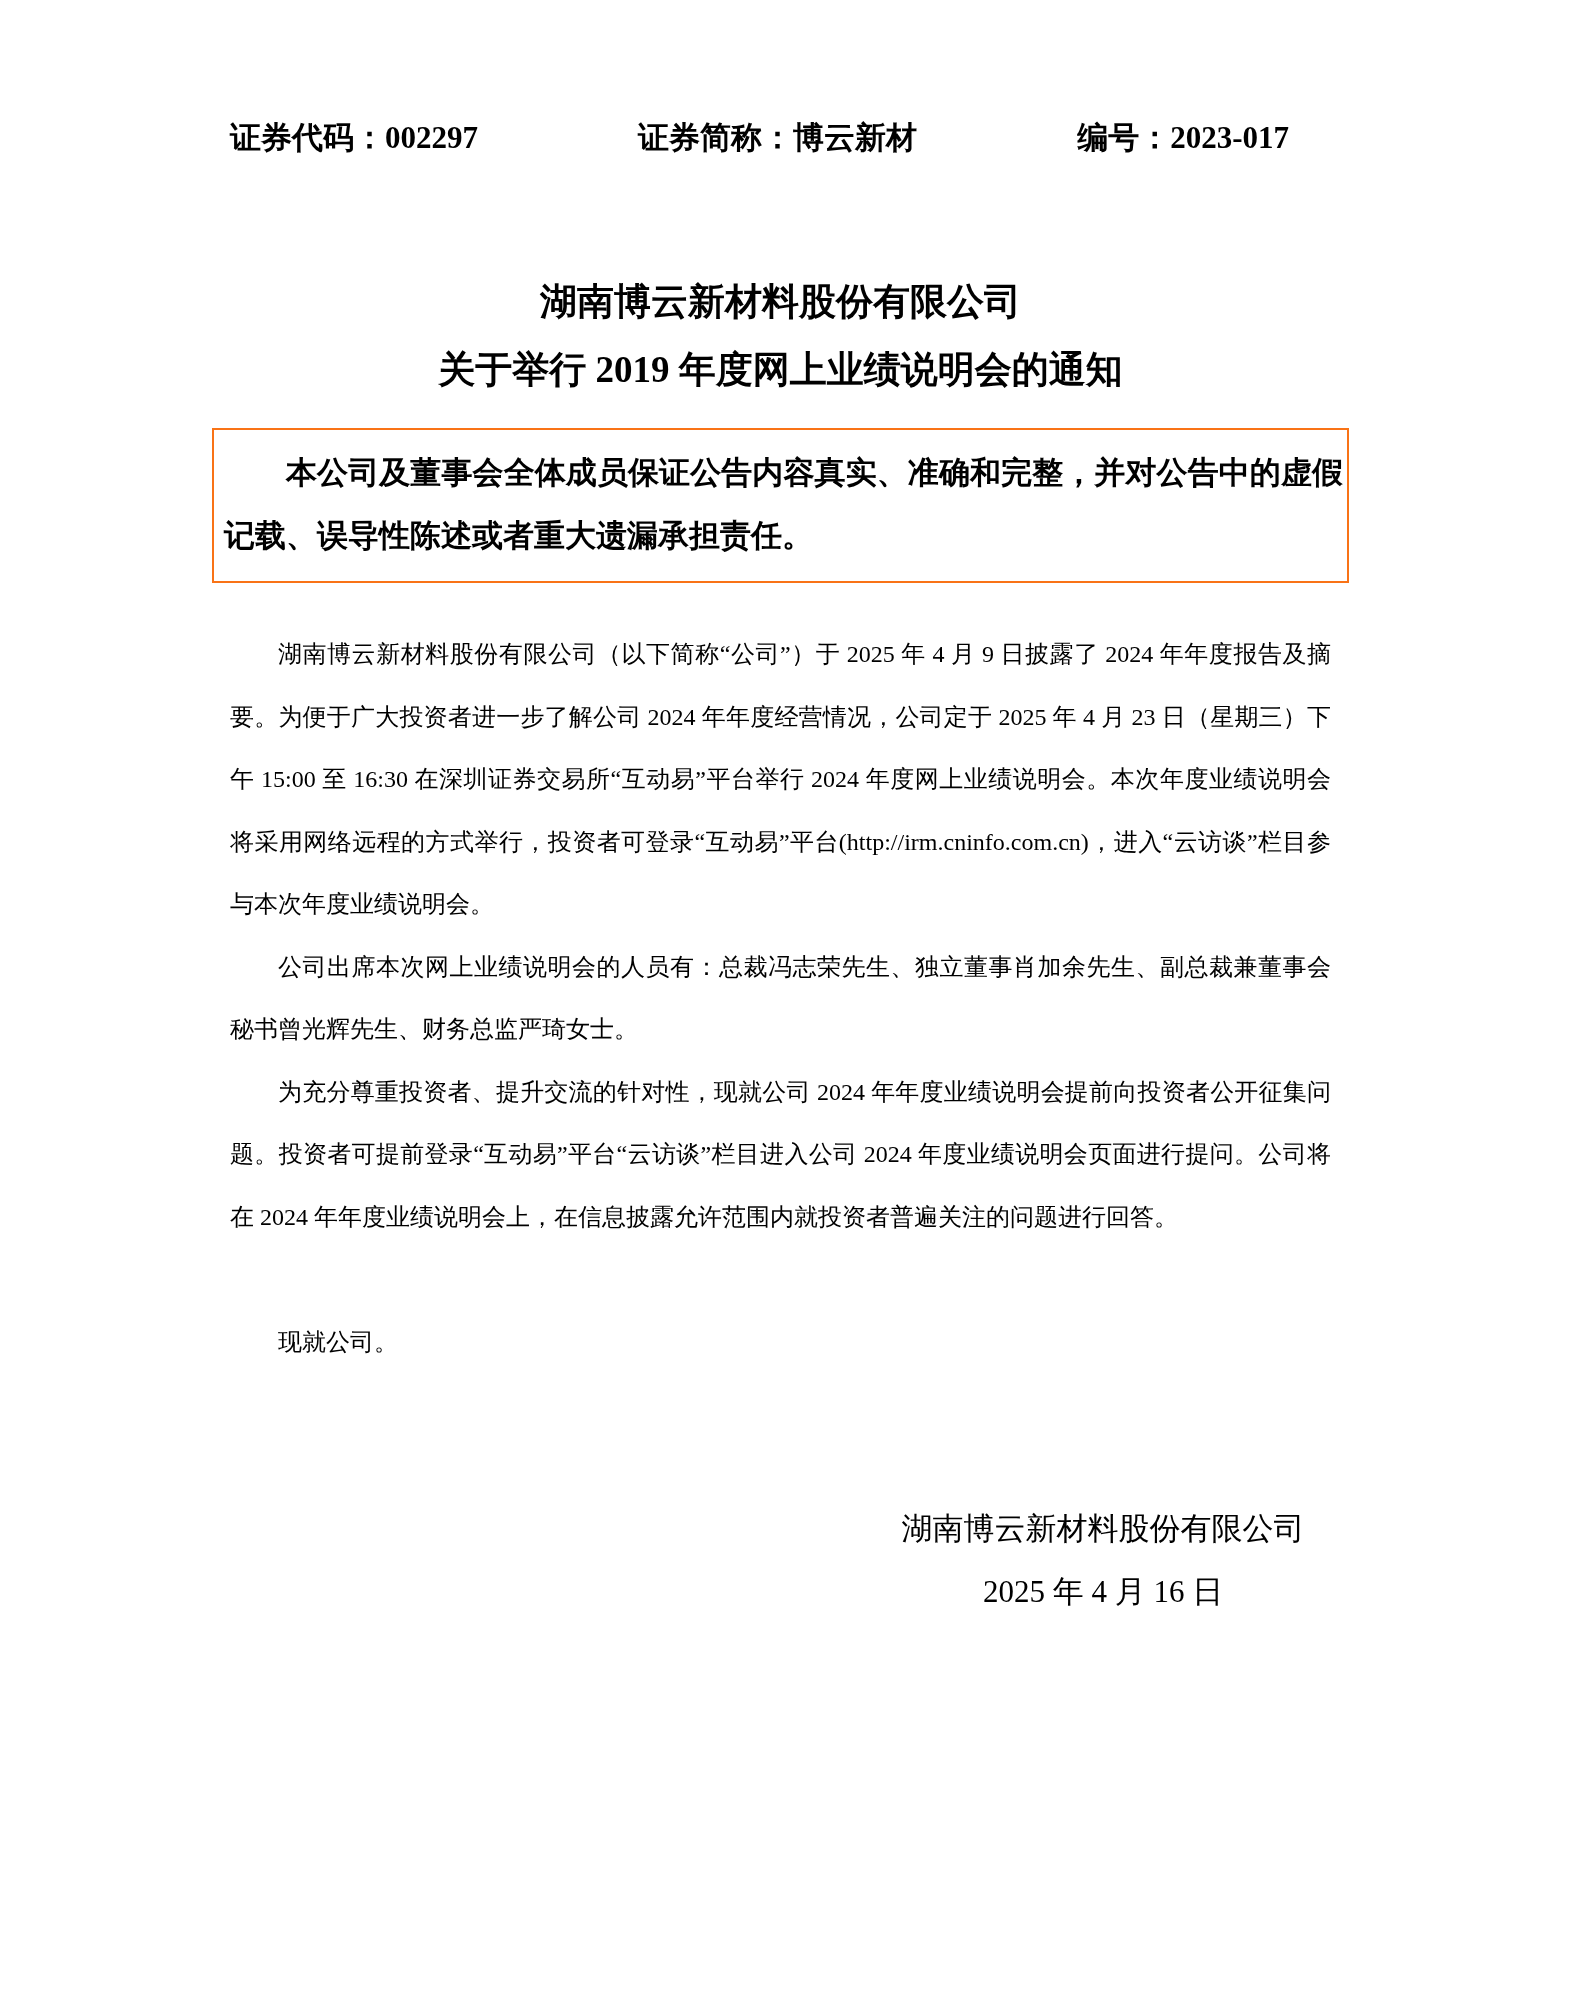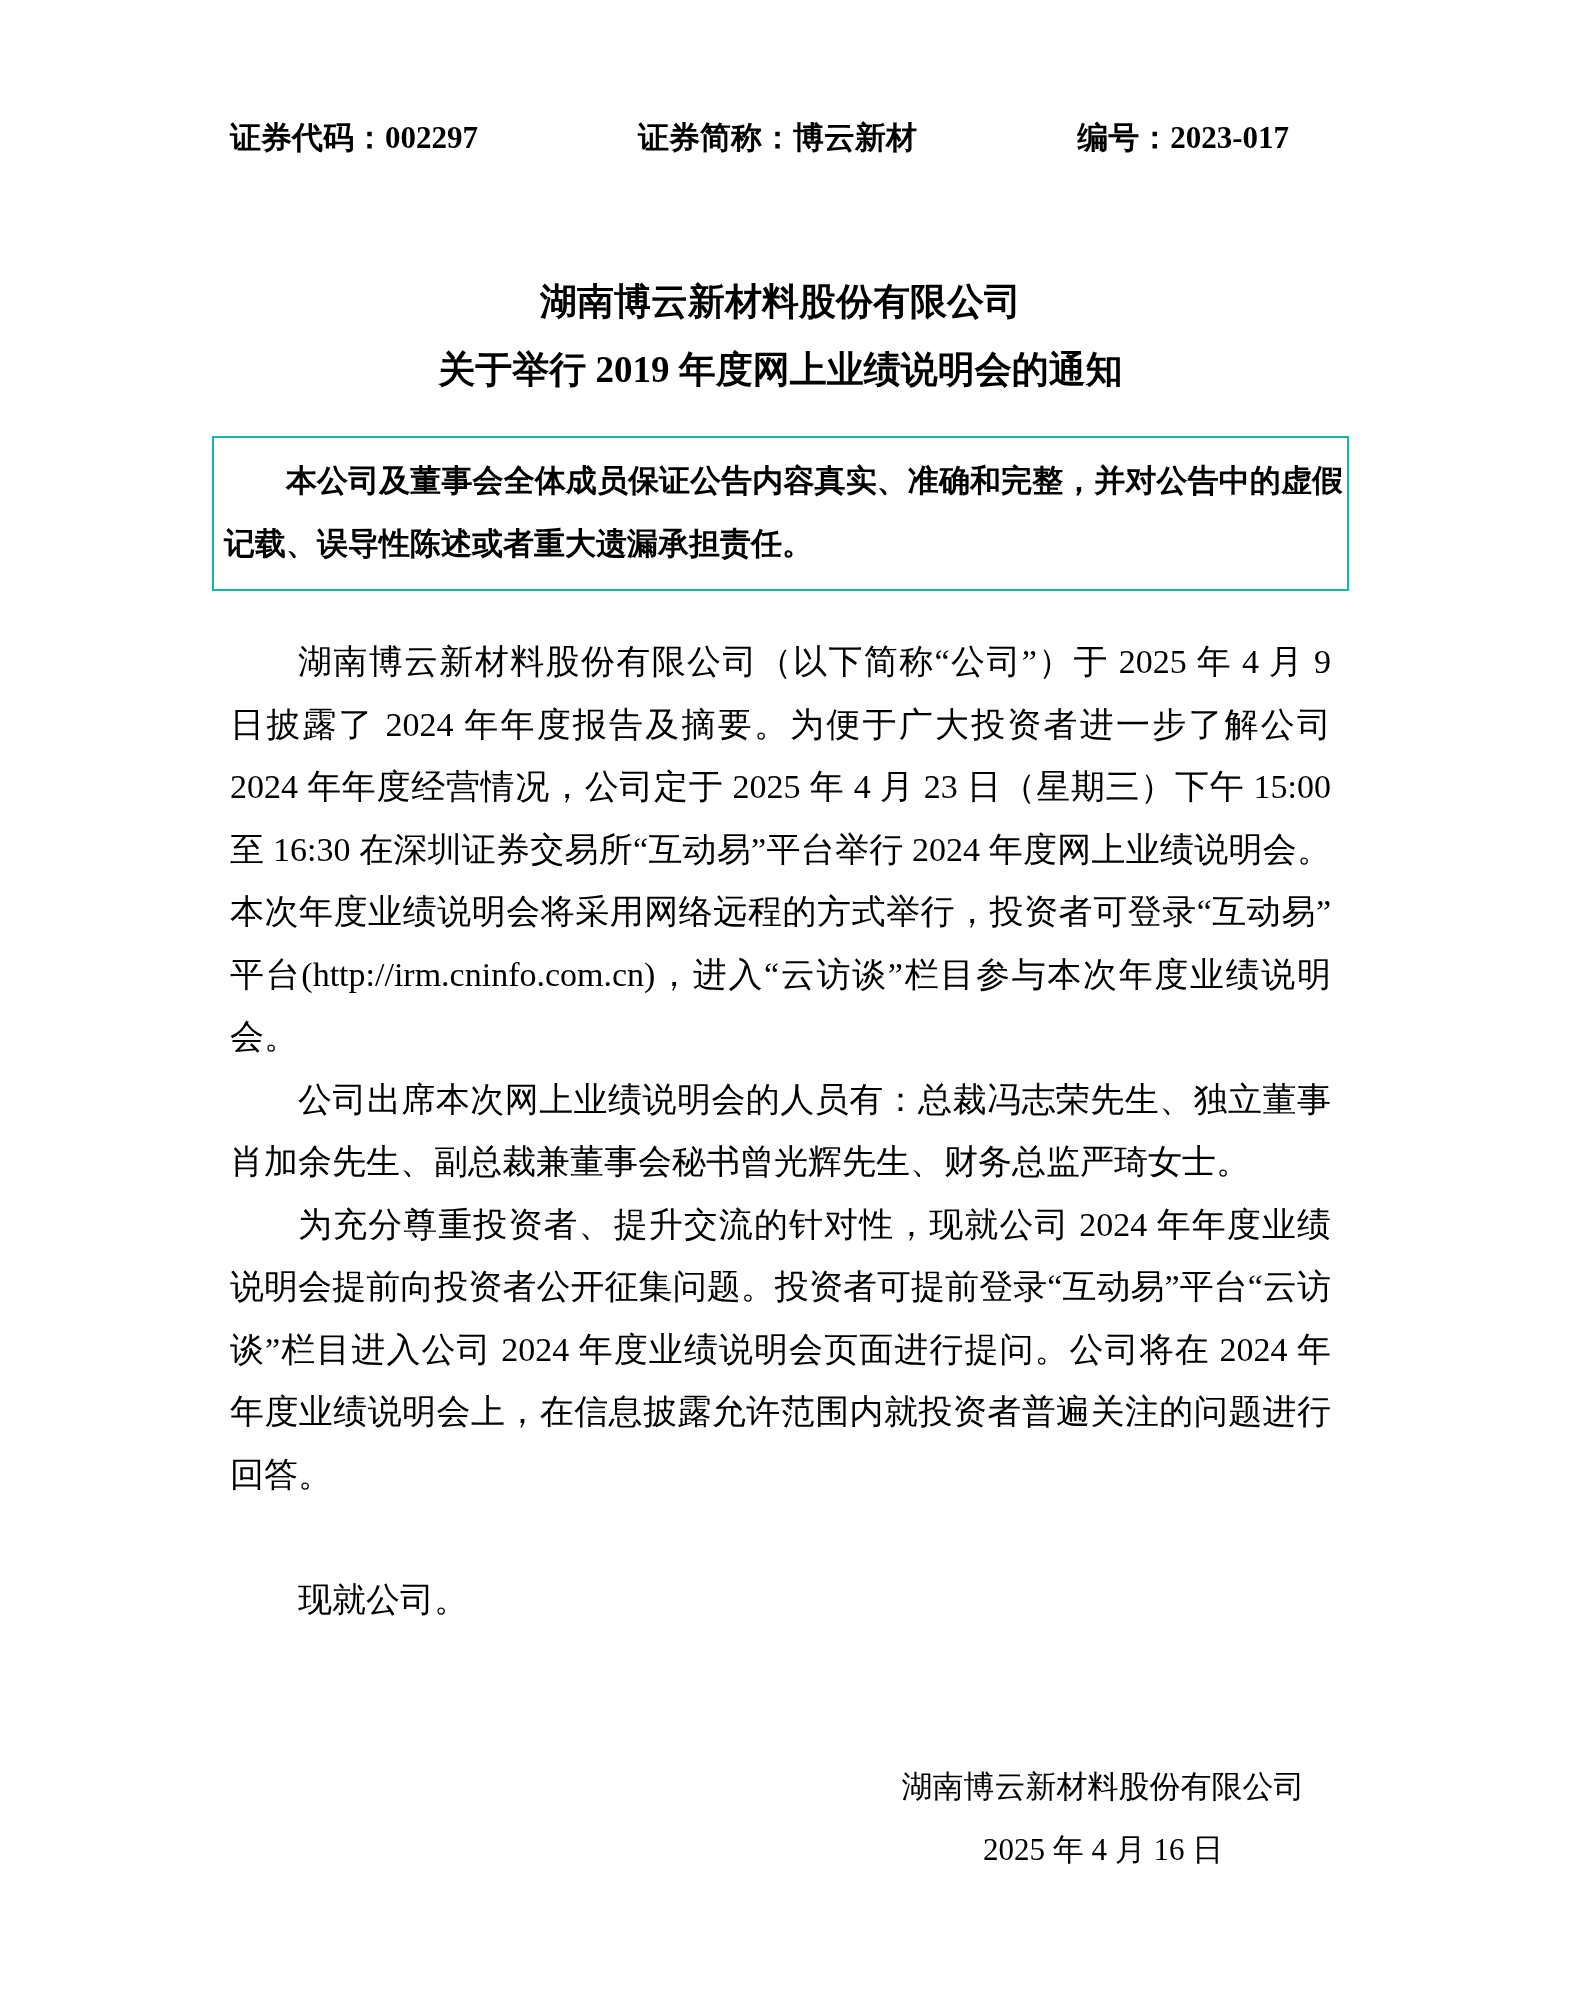--- a/index.html
+++ b/index.html
@@ -33,34 +33,34 @@
     white-space: nowrap;
   }
   .title-block {
     margin-top: 108px;
     text-align: center;
     font-size: 37px;
     font-weight: 700;
     line-height: 68px;
   }
   .disclaimer-box {
-    margin-top: 32px;
+    margin-top: 24px;
     margin-left: -18px;
     margin-right: -18px;
-    border: 2px solid #14b8a6;
+    border: 2px solid #f97316;
     padding: 12px 4px 14px 10px;
     font-size: 31px;
     font-weight: 700;
     line-height: 62.5px;
     text-align: justify;
     text-indent: 2em;
   }
   .body-text {
     margin-top: 40px;
-    font-size: 34px;
+    font-size: 24px;
     line-height: 62.5px;
     text-align: justify;
     overflow-wrap: break-word;
   }
   .body-text p {
     margin: 0;
     text-indent: 2em;
   }
   .spacer-one-line { height: 62.5px; }
   .spacer-two-lines { height: 125px; }

